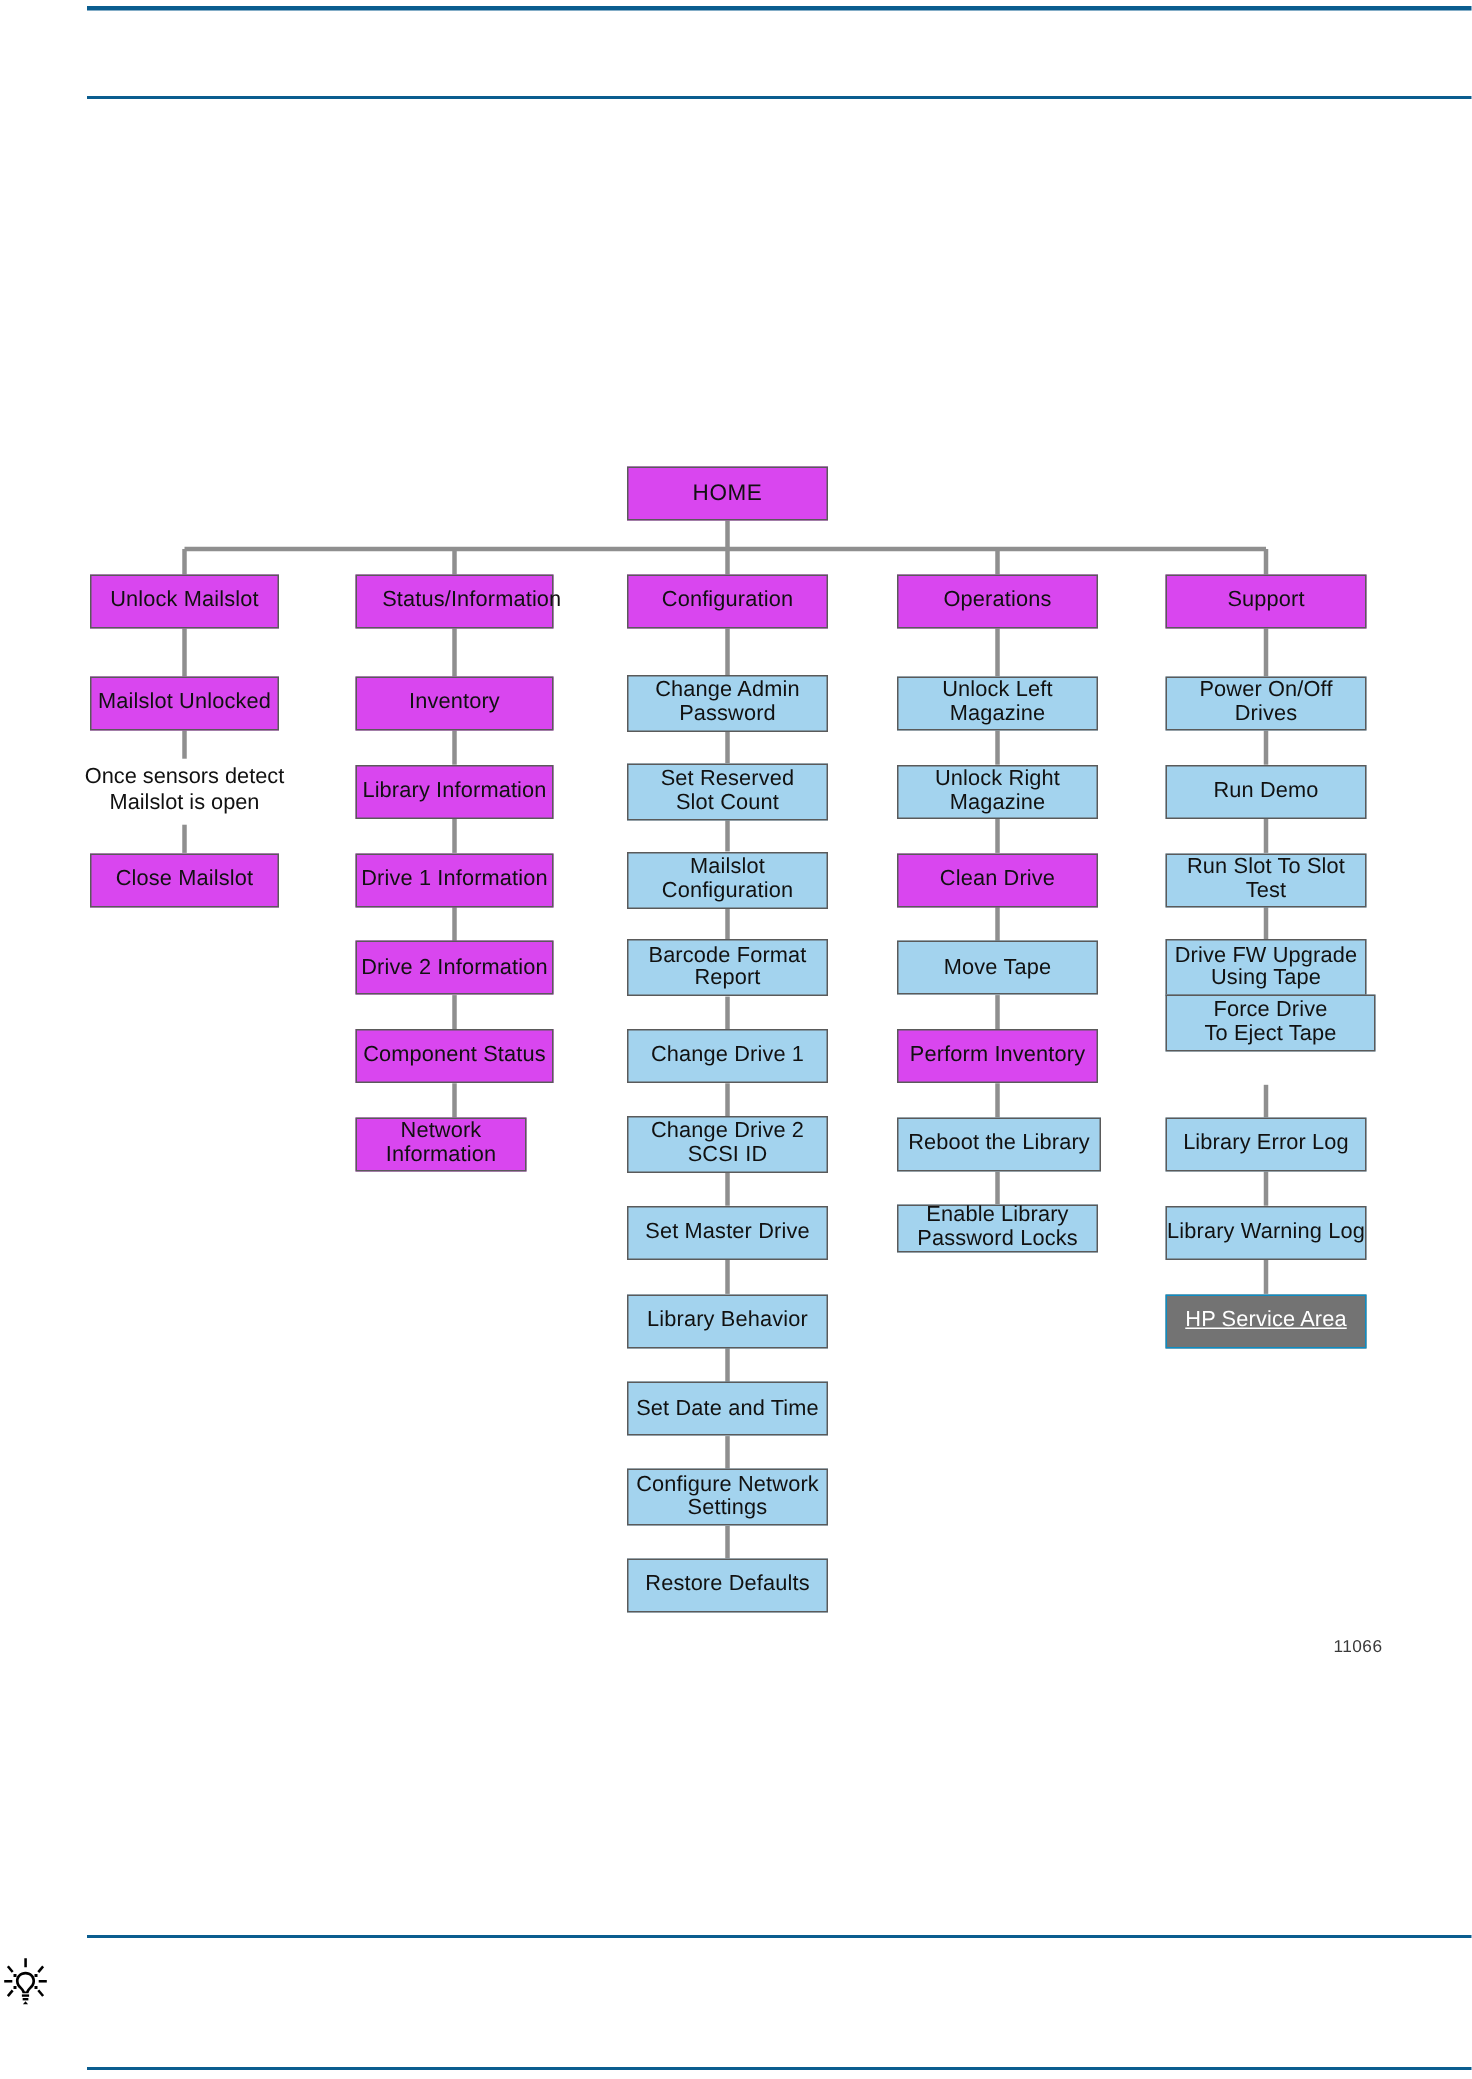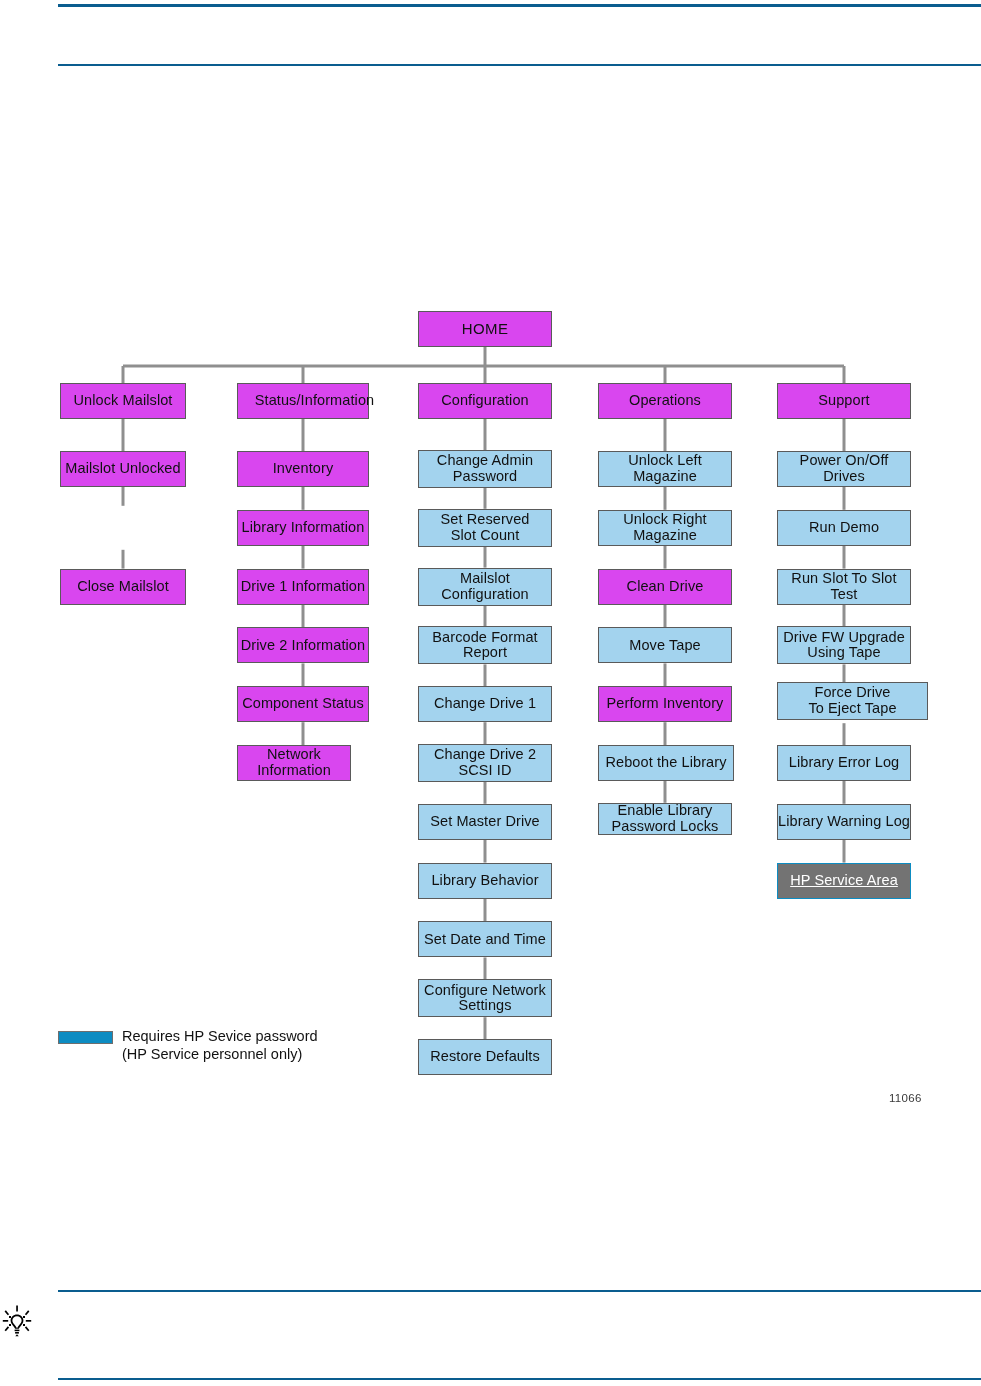--- a/index.html
+++ b/index.html
@@ -208,20 +208,22 @@
       <line x1="844" y1="604.6" x2="844" y2="626.4" stroke="#8f8f8f" stroke-width="3"></line>
       <line x1="844" y1="664.4" x2="844" y2="685.2" stroke="#8f8f8f" stroke-width="3"></line>
       <line x1="844" y1="723.2" x2="844" y2="745" stroke="#8f8f8f" stroke-width="3"></line>
       <line x1="844" y1="781" x2="844" y2="803.8" stroke="#8f8f8f" stroke-width="3"></line>
       <line x1="844" y1="839.8" x2="844" y2="862.5999999999999" stroke="#8f8f8f" stroke-width="3"></line>
     </svg>
 
 <div class="node root" style="left: 418px; top: 311px; width: 134px; height: 36px;">HOME</div>
     <div class="node" style="left: 60px; top: 383px; width: 126px; height: 36px;">Unlock Mailslot</div>
     <div class="node" style="left: 60px; top: 451px; width: 126px; height: 36px;">Mailslot Unlocked</div>
+    <div class="caption" style="left: 35px; top: 509.8px; width: 176px;">Once sensors detect
+Mailslot is open</div>
     <div class="node" style="left: 60px; top: 568.6px; width: 126px; height: 36px;">Close Mailslot</div>
     <div class="node" style="left: 237px; top: 383px; width: 132px; height: 36px; padding-left: 23px;">Status/Information</div>
     <div class="node" style="left: 237px; top: 451px; width: 132px; height: 36px;">Inventory</div>
     <div class="node" style="left: 237px; top: 509.8px; width: 132px; height: 36px;">Library Information</div>
     <div class="node" style="left: 237px; top: 568.6px; width: 132px; height: 36px;">Drive 1 Information</div>
     <div class="node" style="left: 237px; top: 627.4px; width: 132px; height: 36px;">Drive 2 Information</div>
     <div class="node" style="left: 237px; top: 686.2px; width: 132px; height: 36px;">Component Status</div>
     <div class="node" style="left: 237px; top: 745px; width: 114px; height: 36px;">Network Information</div>
     <div class="node" style="left: 418px; top: 383px; width: 134px; height: 36px;">Configuration</div>
     <div class="node admin" style="left: 418px; top: 450px; width: 134px; height: 38px;">Change Admin
@@ -249,28 +251,23 @@
     <div class="node" style="left: 598px; top: 686.2px; width: 134px; height: 36px;">Perform Inventory</div>
     <div class="node admin" style="left: 598px; top: 745px; width: 136px; height: 36px;">Reboot the Library</div>
     <div class="node admin" style="left: 598px; top: 802.8px; width: 134px; height: 32px;">Enable Library
 Password Locks</div>
     <div class="node" style="left: 777px; top: 383px; width: 134px; height: 36px;">Support</div>
     <div class="node admin" style="left: 777px; top: 451px; width: 134px; height: 36px;">Power On/Off Drives</div>
     <div class="node admin" style="left: 777px; top: 509.8px; width: 134px; height: 36px;">Run Demo</div>
     <div class="node admin" style="left: 777px; top: 568.6px; width: 134px; height: 36px;">Run Slot To Slot Test</div>
     <div class="node admin" style="left: 777px; top: 626.4px; width: 134px; height: 38px;">Drive FW Upgrade
 Using Tape</div>
-    <div class="node admin" style="left: 777px; top: 682px; width: 151px; height: 38px;">Force Drive
+    <div class="node admin" style="left: 777px; top: 663px; width: 140px; height: 38px;">Force Drive
 To Eject Tape</div>
     <div class="node admin" style="left: 777px; top: 745px; width: 134px; height: 36px;">Library Error Log</div>
     <div class="node admin" style="left: 777px; top: 803.8px; width: 134px; height: 36px;">Library Warning Log</div>
     <div class="node service" style="left: 777px; top: 862.6px; width: 134px; height: 36px;">HP Service Area</div>
   </div>
 
 <div id="legend">
-    <div class="legend-row">
-      <div class="swatch service"></div>
-      <div class="legend-text">Requires HP Sevice password
-(HP Service personnel only)</div>
-    </div>
   </div>
 
 <div id="figure-id">11066</div>
 
 </body></html>

